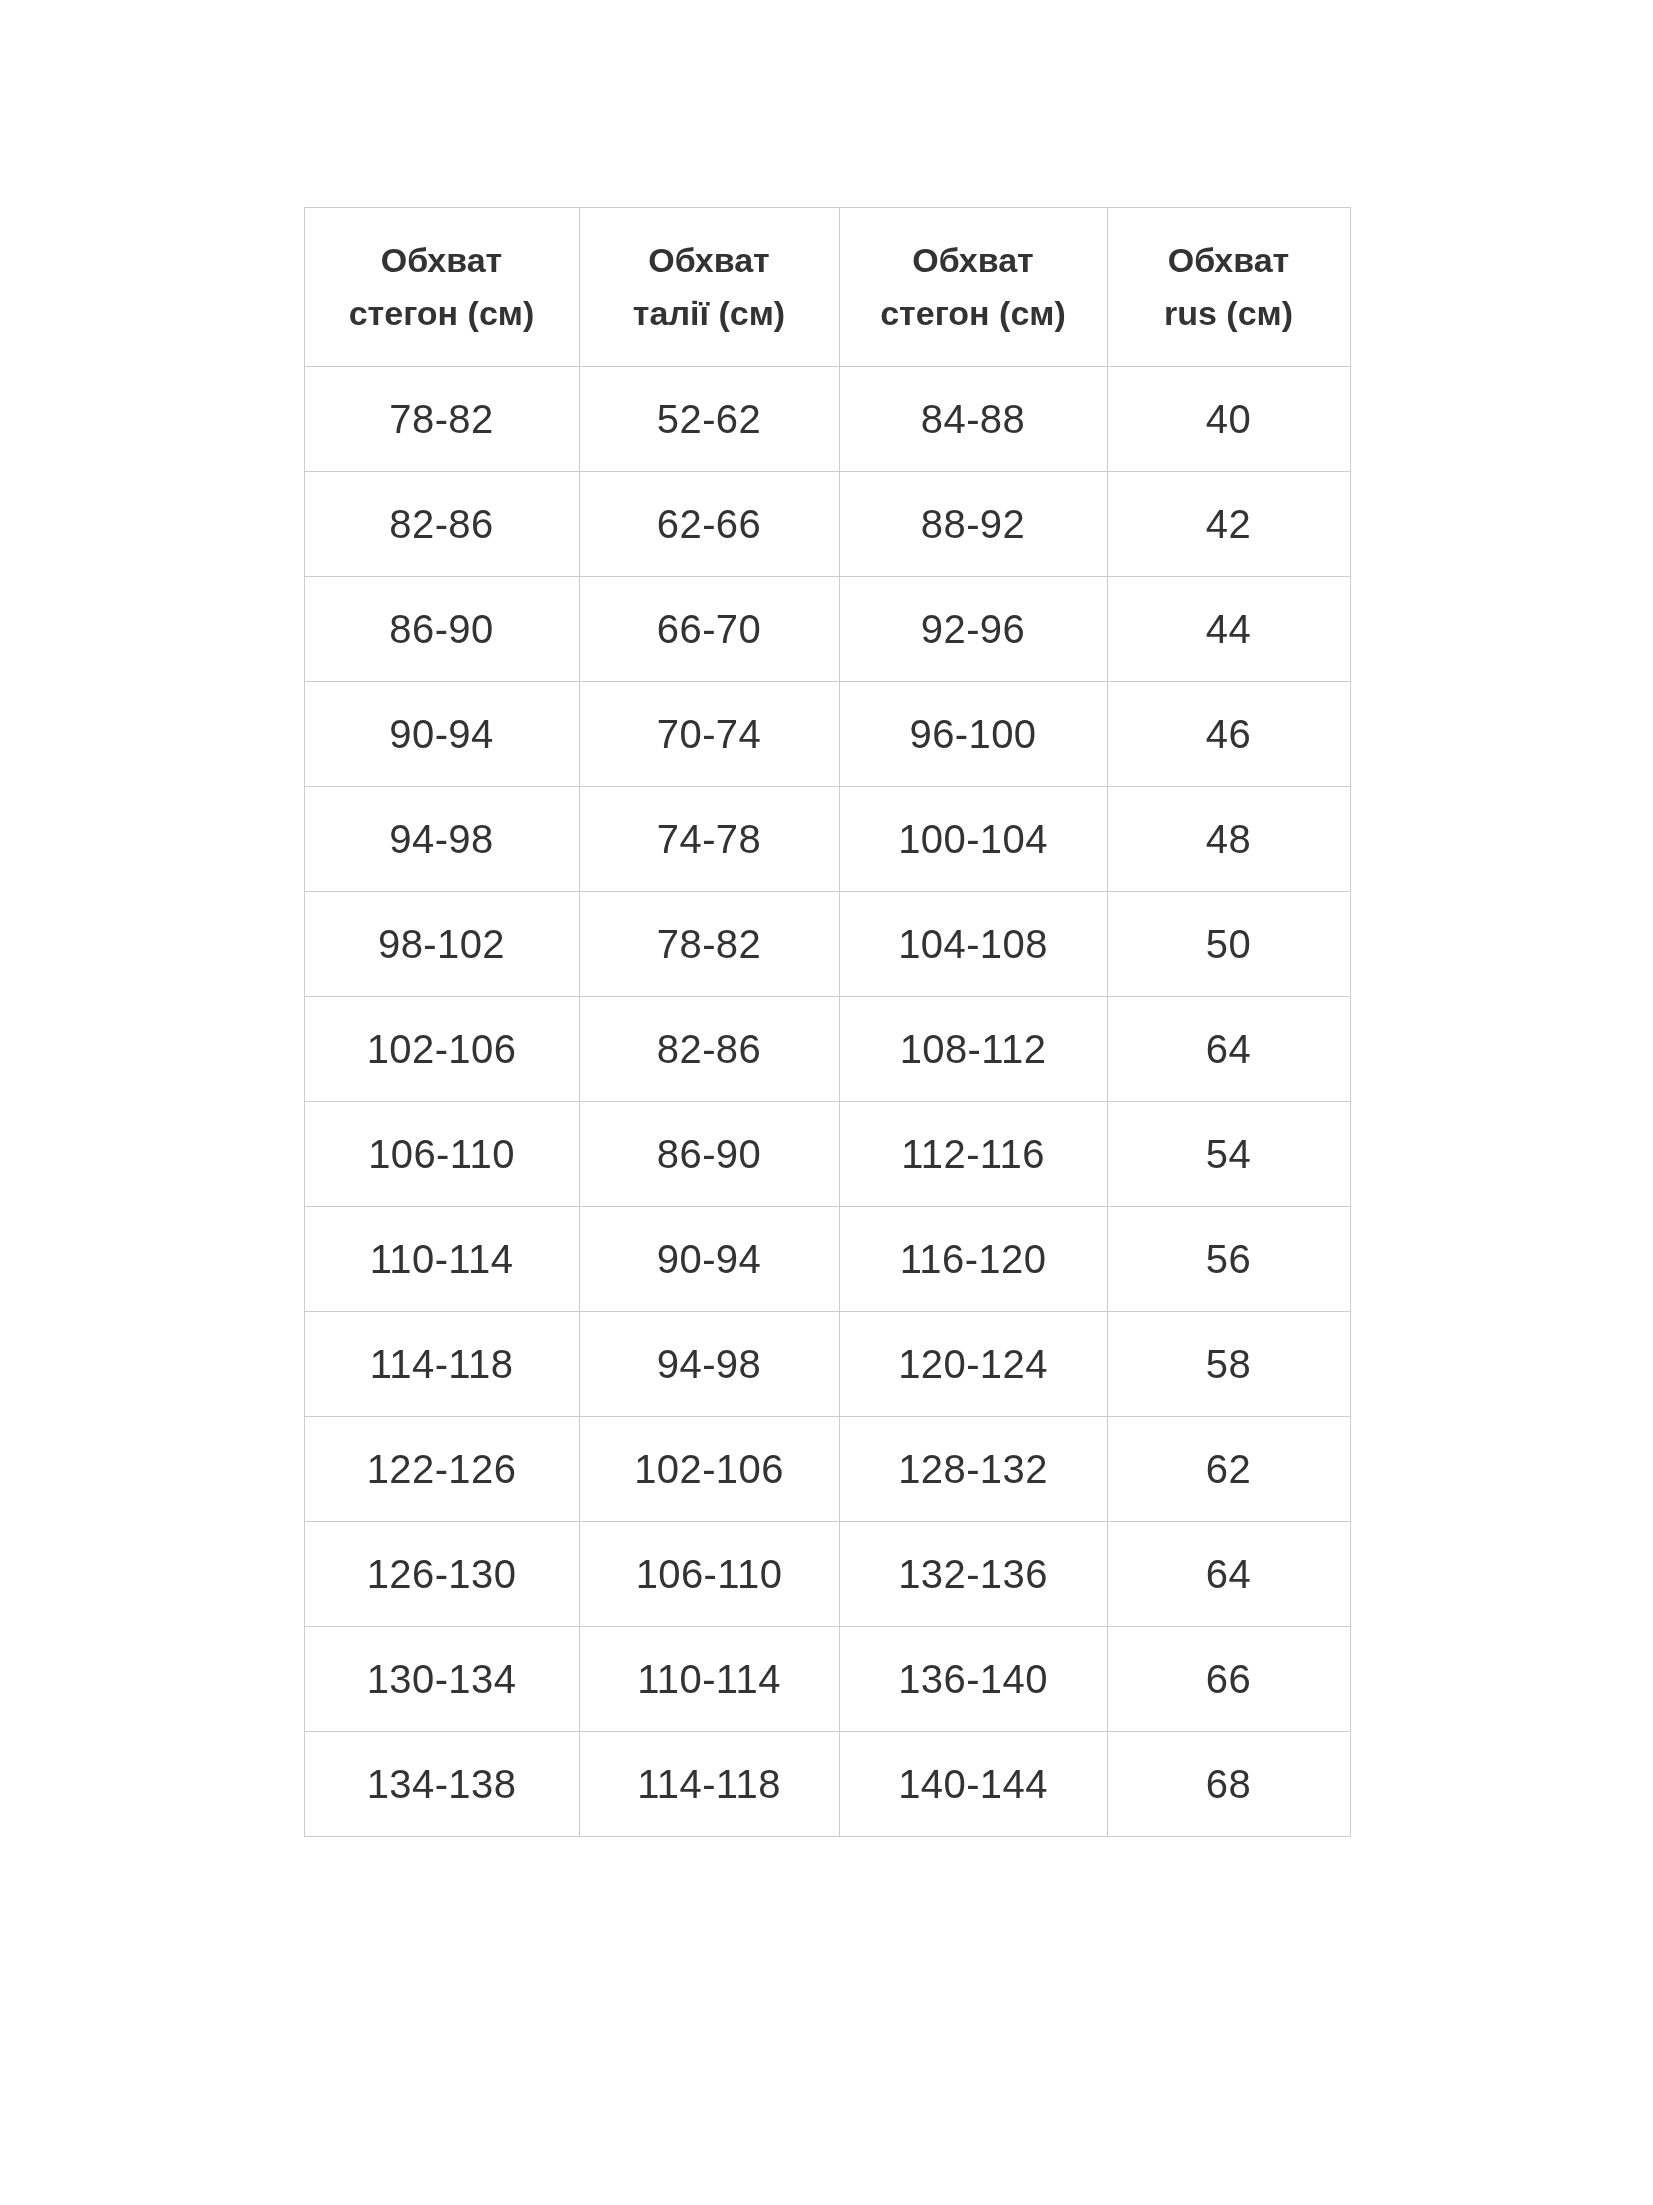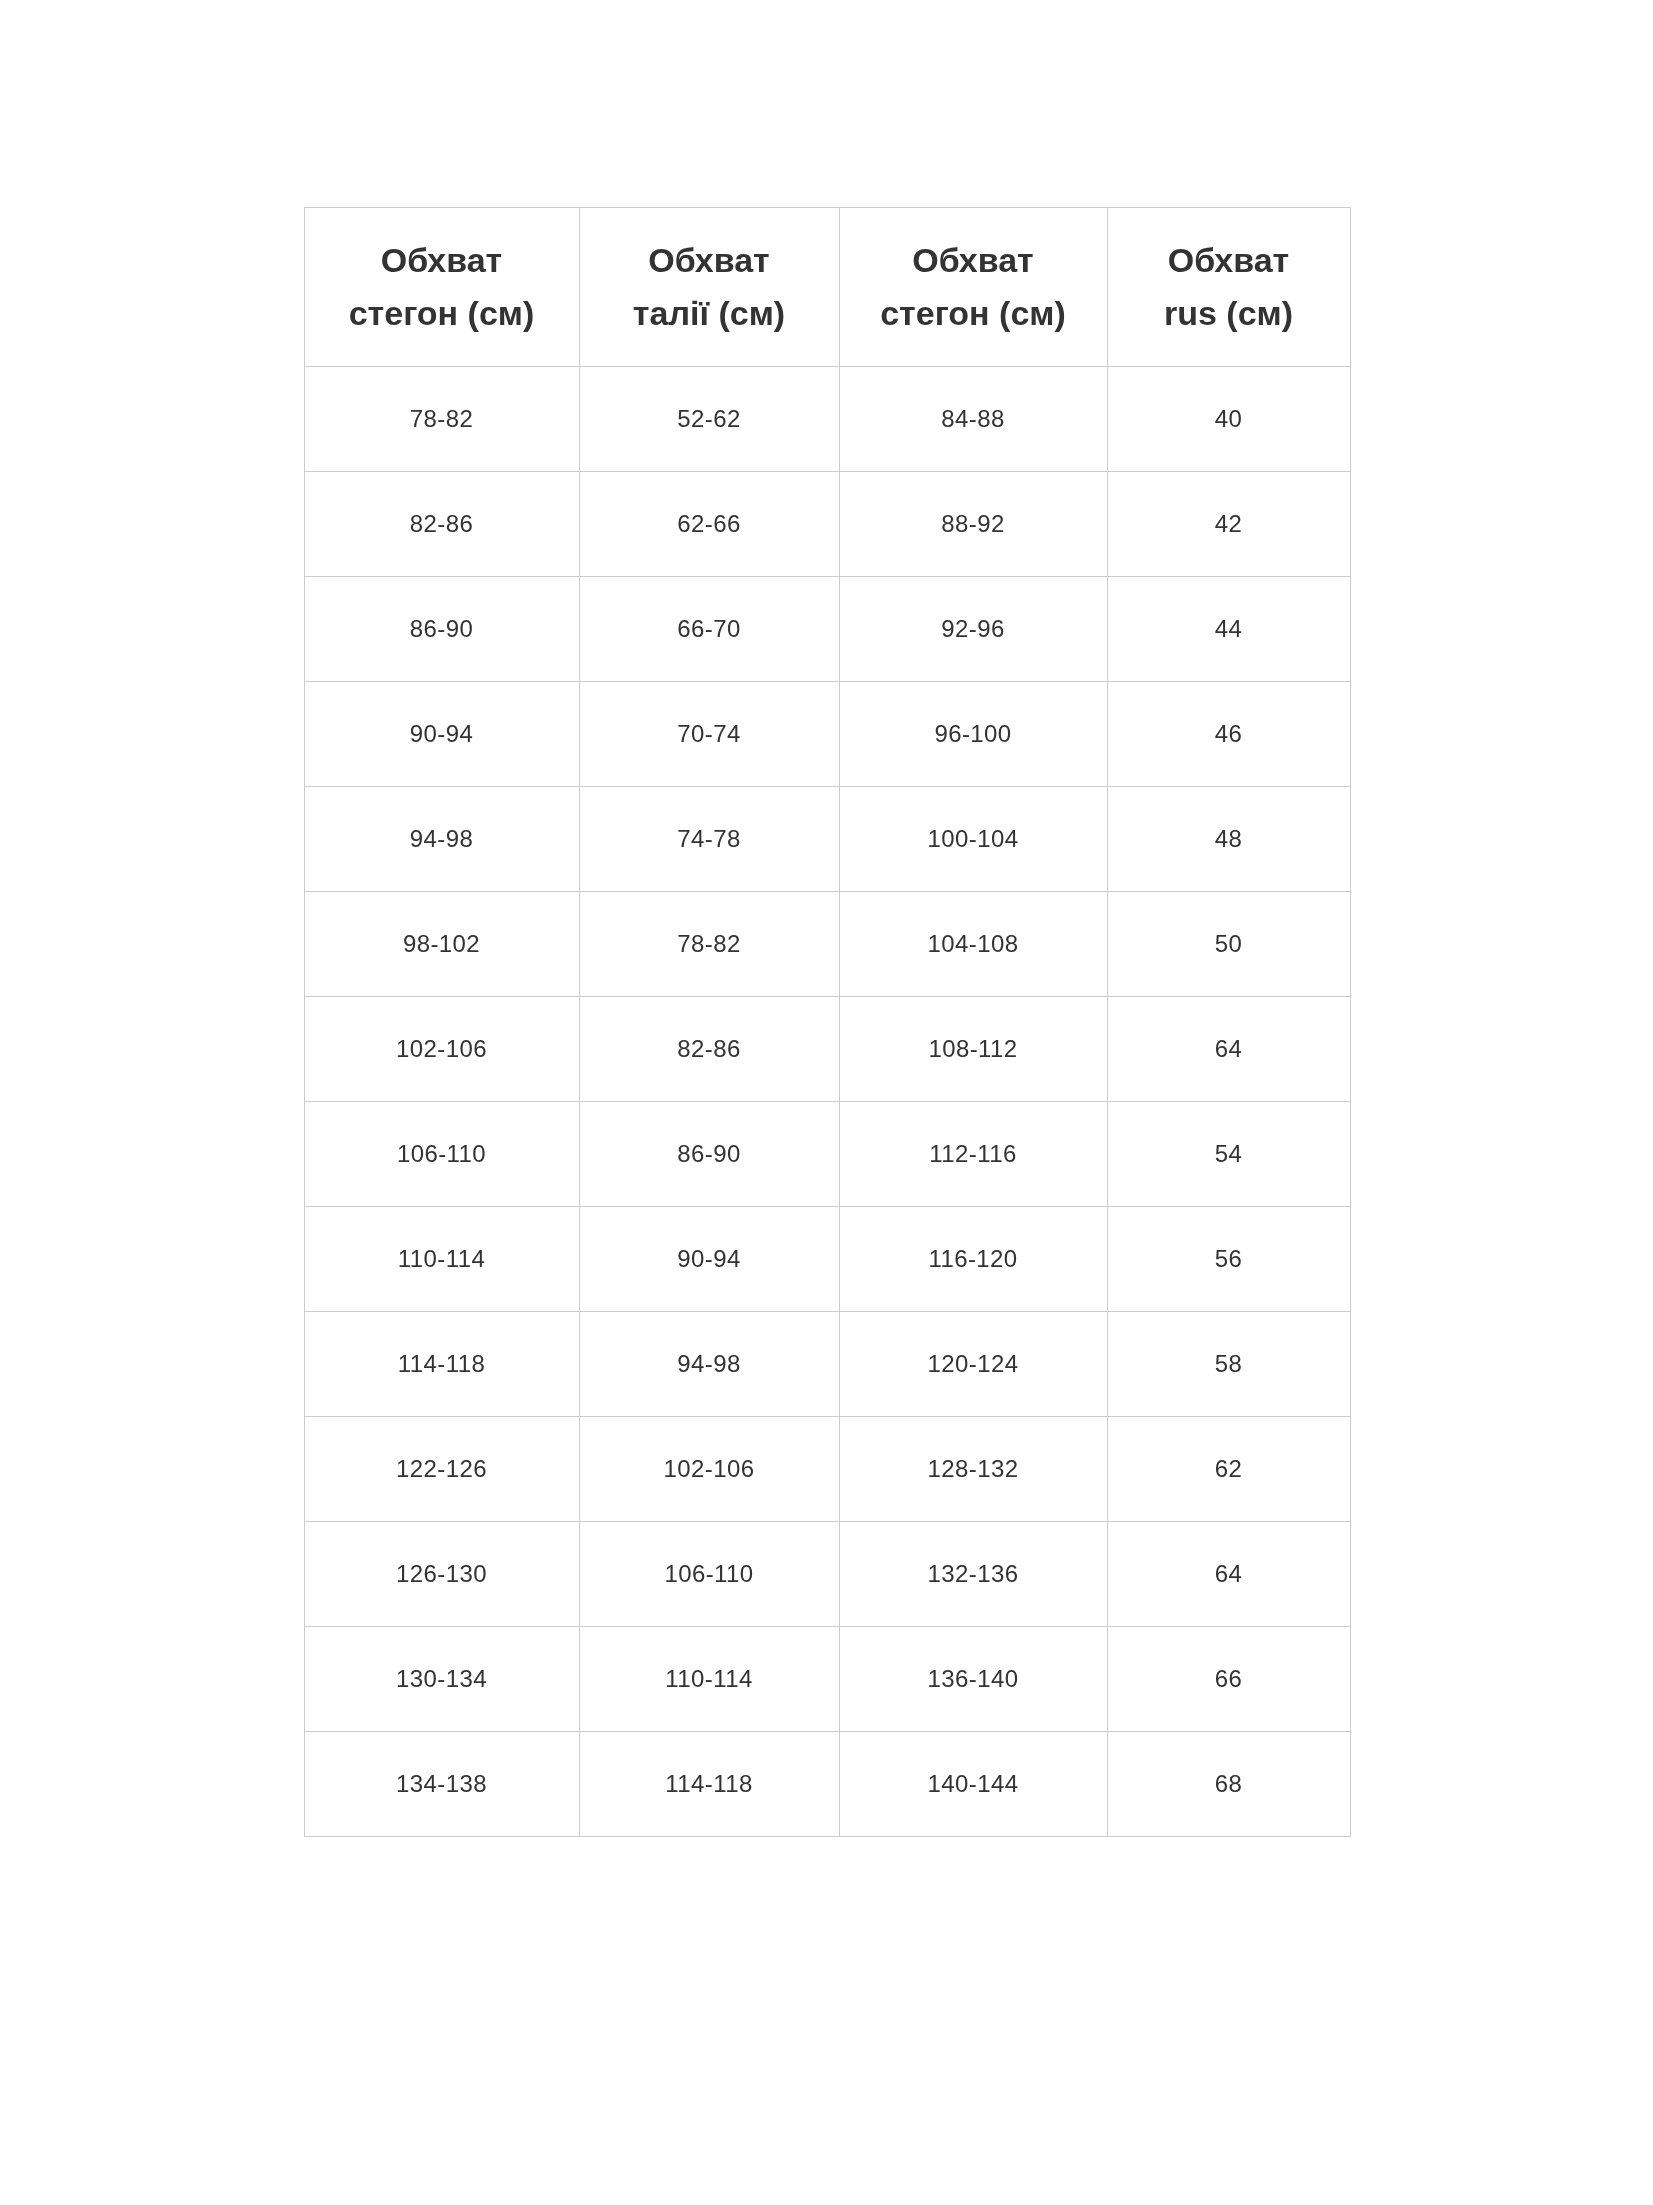--- a/index.html
+++ b/index.html
@@ -29,21 +29,21 @@
   }
   table.size-table th {
     height: 158px;
     font-size: 34px;
     font-weight: 700;
     line-height: 1.55;
     padding: 0 8.2px;
   }
   table.size-table td {
     height: 104px;
-    font-size: 24px;
+    font-size: 40px;
     font-weight: 400;
     letter-spacing: 0.4px;
     padding: 0 3px;
   }
   .hline {
     display: block;
   }
 </style>
 </head>
 <body>

